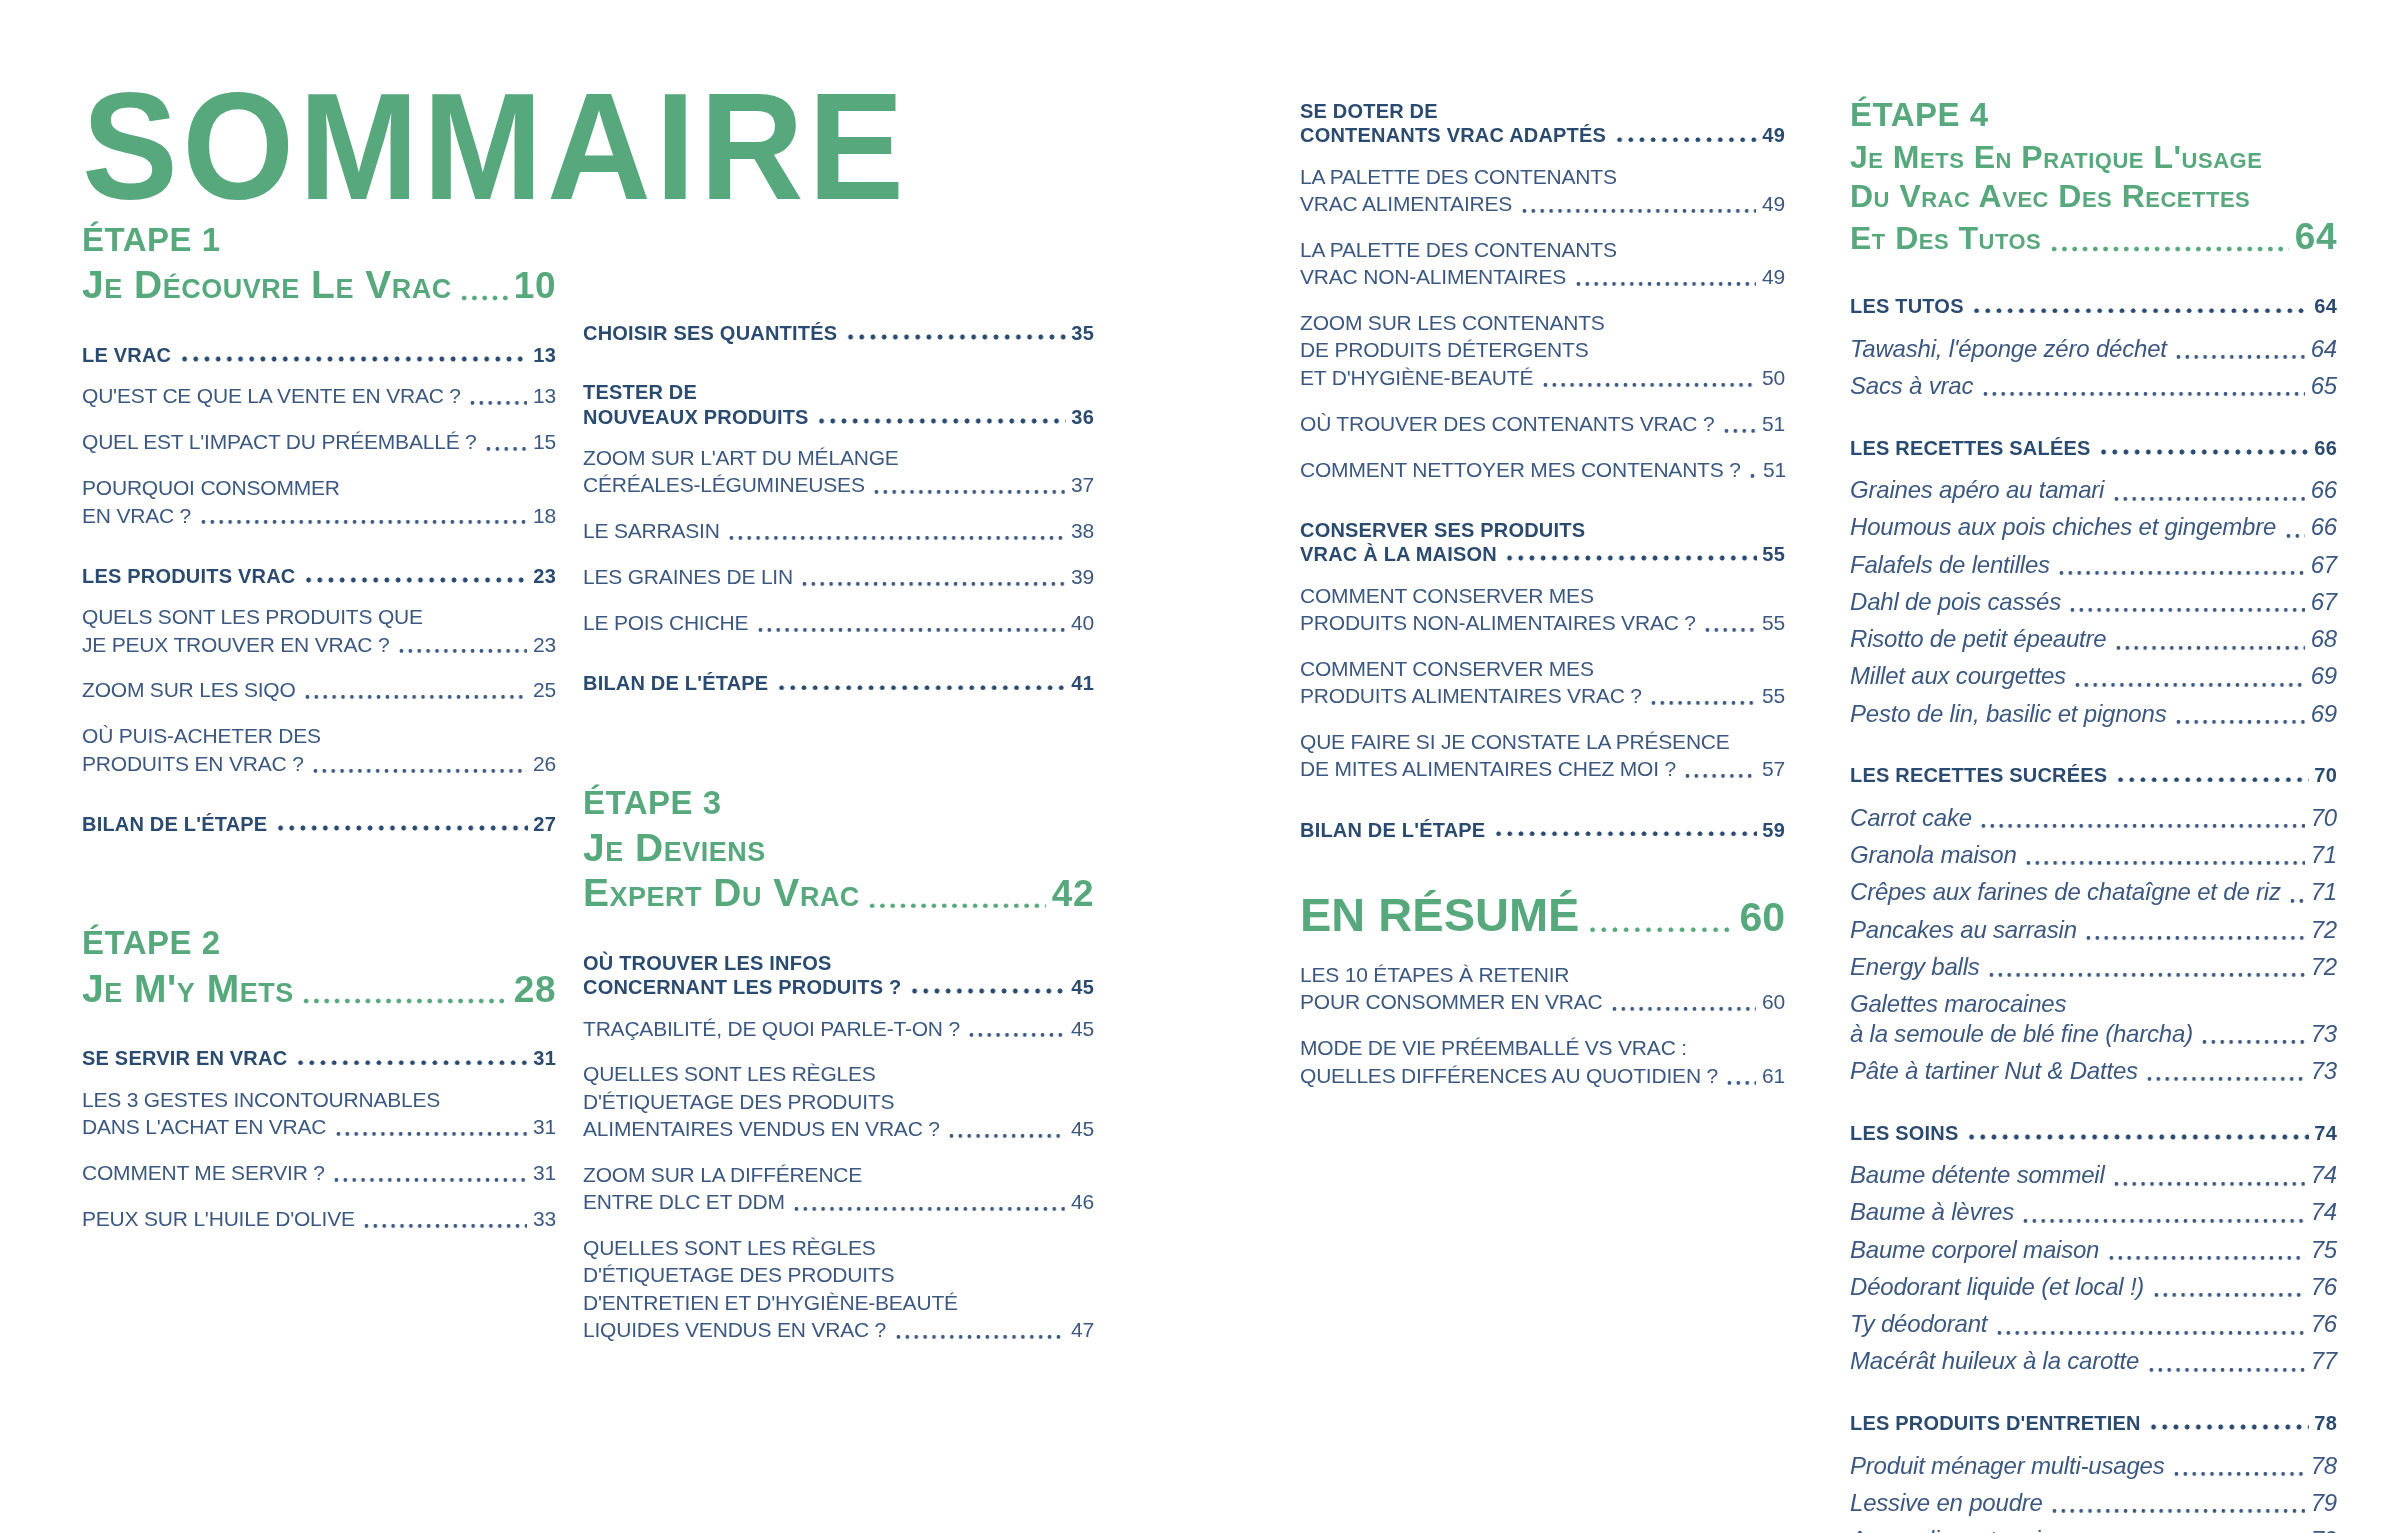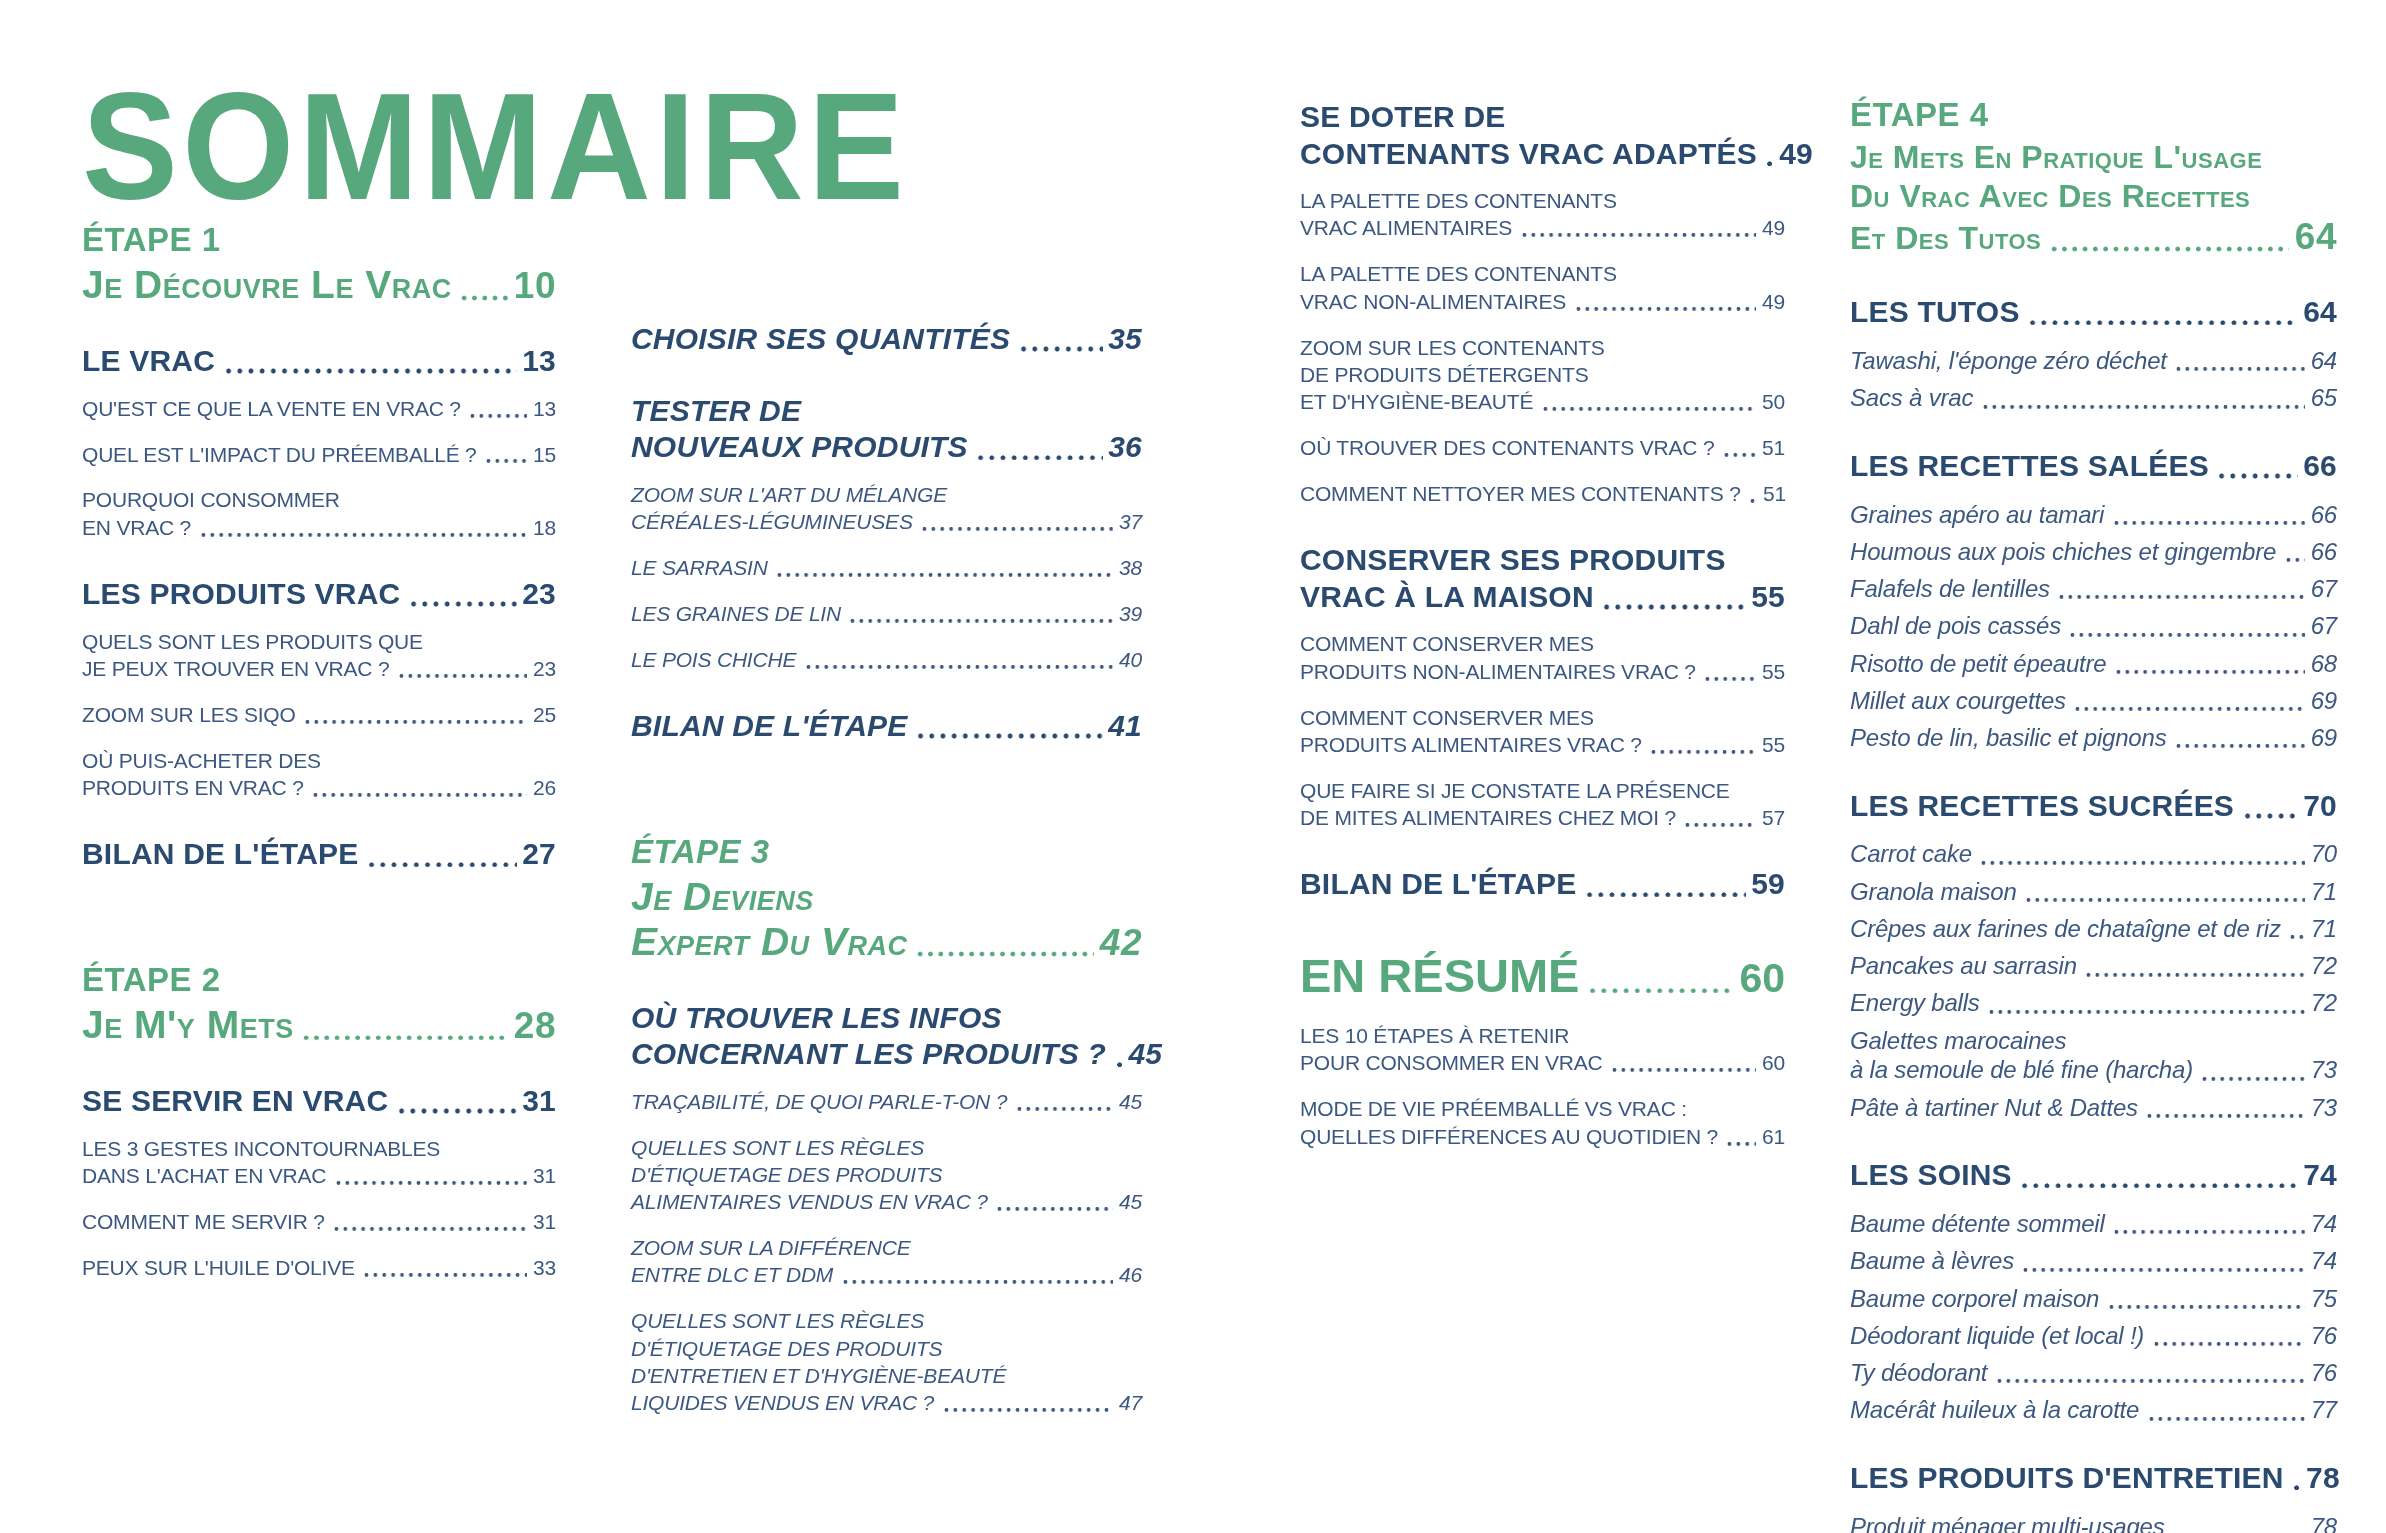--- a/index.html
+++ b/index.html
@@ -9,21 +9,21 @@
   }
   html,body{margin:0;padding:0;background:#ffffff;}
   .page{
     position:relative;width:2387px;height:1534px;overflow:hidden;
     background:#ffffff;
     font-family:"Liberation Sans",sans-serif;
     -webkit-font-smoothing:antialiased;
   }
   .col{position:absolute;top:0;}
   .col-1{left:82px;width:474px;padding-top:69px;}
-  .col-2{left:631px;width:511px;padding-top:321px;font-style:italic;}
+  .col-2{left:583px;width:511px;padding-top:321px;}
   .col-3{left:1300px;width:485px;padding-top:99px;}
   .col-4{left:1850px;width:487px;padding-top:97px;}
 
   .title{
     color:var(--green);
     font-size:153px;font-weight:800;line-height:1;letter-spacing:4.7px;
     margin:0;transform:scaleX(.94);transform-origin:left;white-space:nowrap;
   }
 
   .block{margin:0;}
@@ -51,21 +51,21 @@
   .b-green .dots{--dot-r:2px;--dot-sp:10.3px;margin-bottom:7.5px;}
   .col-4 .b-green{font-size:32px;line-height:1.2;}
   .col-4 .b-green .page-n{font-size:37px;}
 
   
   .b-green-section{color:var(--green);font-weight:700;font-size:47px;line-height:1.1;margin:47px 0 20.5px;text-align:right;}
   .b-green-section .page-n{font-size:41px;}
   .b-green-section .dots{--dot-r:2.1px;--dot-sp:11.2px;margin-bottom:8.4px;}
 
   
-  .b-section{color:var(--navy-strong);font-weight:700;font-size:30px;line-height:1.22;
+  .b-section{color:var(--navy-strong);font-weight:700;font-size:20px;line-height:1.22;
              margin:35px 0 15px;letter-spacing:0.2px;}
   .b-section .dots{--dot-r:2.1px;--dot-sp:11.2px;margin-bottom:5.6px;}
 
   
   .b-item{color:var(--navy);font-size:21px;line-height:1.3;margin:0 0 18.6px;letter-spacing:-0.2px;}
   .b-item .dots{--dot-r:1.6px;--dot-sp:8.9px;height:4.7px;margin-bottom:3.7px;}
 
   
   .b-recipe{color:var(--navy);font-size:24px;line-height:1.24;margin:0 0 7.5px;letter-spacing:-0.2px;font-style:italic;}
   .b-recipe .dots{--dot-r:1.6px;--dot-sp:8.9px;height:4.7px;margin-bottom:3.7px;}

